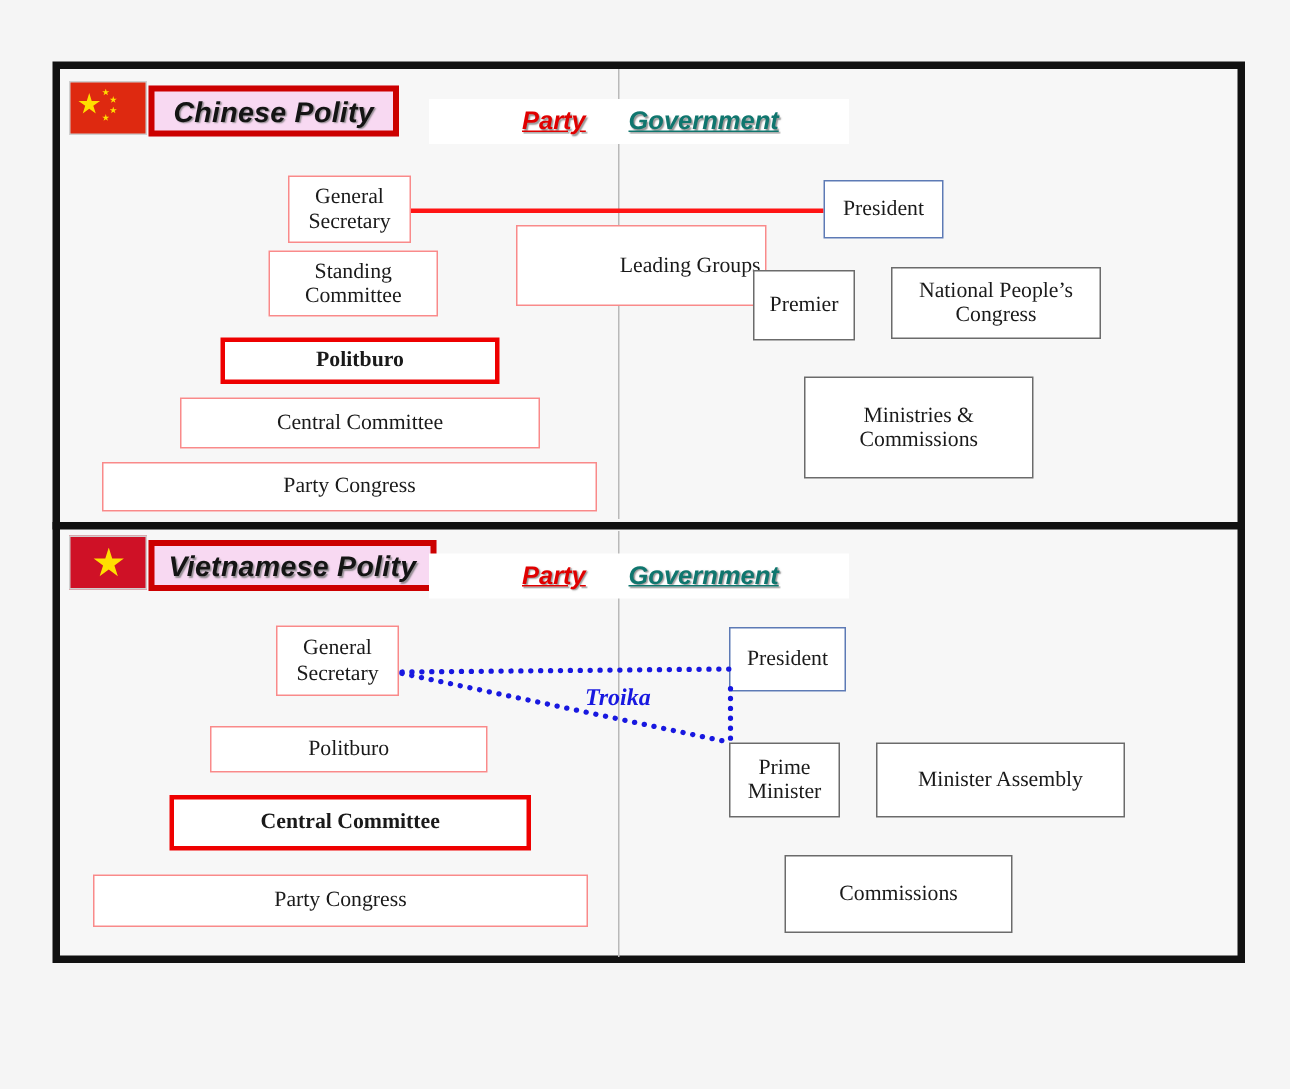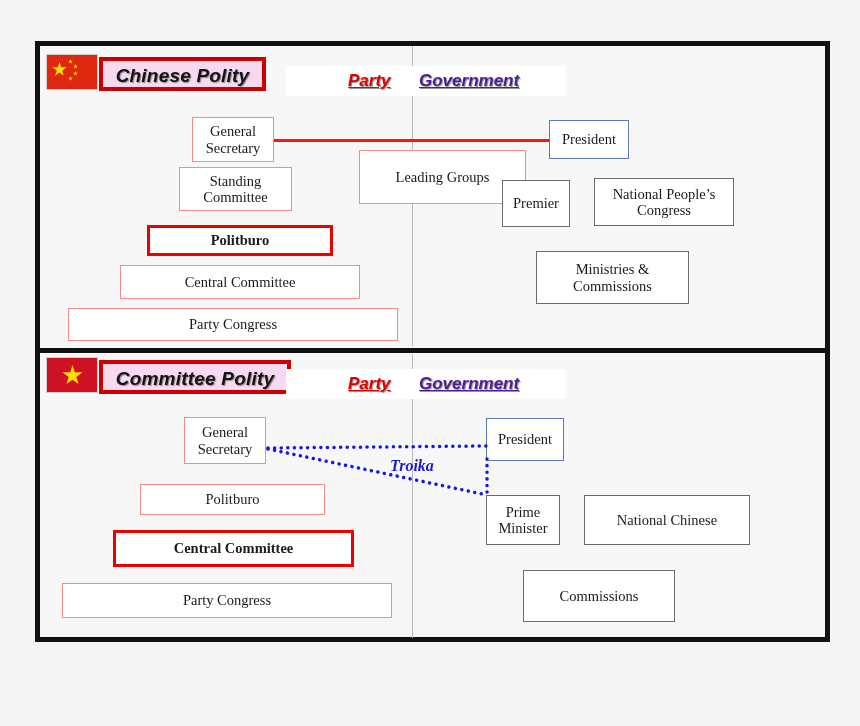--- a/index.html
+++ b/index.html
@@ -108,21 +108,21 @@
     font-family: "Liberation Sans", sans-serif;
     font-weight: bold;
     font-style: italic;
     font-size: 17px;
     text-decoration: underline;
     line-height: 30px;
     text-shadow: 1px 1px 1px rgba(130,130,130,0.85);
     white-space: nowrap;
   }
   .colhead.party { color: #e00000; }
-  .colhead.gov   { color: #4c1d95; }
+  .colhead.gov   { color: #0f766e; }
   .party-cn { left: 348px; top: 66px; }
   .gov-cn   { left: 419px; top: 66px; }
   .party-vn { left: 348px; top: 369px; }
   .gov-vn   { left: 419px; top: 369px; }
 
   
   .node {
     position: absolute;
     box-sizing: border-box;
     background: #ffffff;
@@ -204,45 +204,45 @@
   </div>
 
   <div class="node party-node" style="left:120px; top:265px; width:240px; height:34px;">
     <span>Central Committee</span>
   </div>
 
   <div class="node party-node" style="left:68px; top:308px; width:330px; height:33px;">
     <span>Party Congress</span>
   </div>
 
-  <div class="node party-node" style="left:359px; top:150px; width:167px; height:54px;">
+  <div class="node party-node" style="left:344px; top:150px; width:167px; height:54px;justify-content:flex-end;">
     <span>Leading Groups</span>
   </div>
 
   <div class="node gov-node-pres" style="left:549px; top:120px; width:80px; height:39px;">
     <span>President</span>
   </div>
 
   <div class="node gov-node" style="left:502px; top:180px; width:68px; height:47px;justify-content:center;">
     <span>Premier</span>
   </div>
 
   <div class="node gov-node" style="left:594px; top:178px; width:140px; height:48px;">
     <span>National People’s<br>Congress</span>
   </div>
 
-  <div class="node gov-node" style="left:536px; top:251px; width:153px; height:53px;">
+  <div class="node gov-node" style="left:536px; top:251px; width:153px; height:68px;">
     <span>Ministries &amp;<br>Commissions</span>
   </div>
 
   <div class="flag flag-vn">
     <span class="star s-big"></span>
   </div>
 
-  <div class="polity-title title-vn">Committee Polity</div>
+  <div class="polity-title title-vn">Vietnamese Polity</div>
 
   <div class="colhead-band band-vn"></div>
   <div class="colhead party party-vn">Party</div>
   <div class="colhead gov gov-vn">Government</div>
 
   <div class="node party-node" style="left:184px; top:417px; width:82px; height:47px;">
     <span>General<br>Secretary</span>
   </div>
 
   <div class="node party-node" style="left:140px; top:484px; width:185px; height:31px;">
@@ -259,21 +259,21 @@
 
   <div class="node gov-node-pres" style="left:486px; top:418px; width:78px; height:43px;">
     <span>President</span>
   </div>
 
   <div class="node gov-node" style="left:486px; top:495px; width:74px; height:50px;">
     <span>Prime<br>Minister</span>
   </div>
 
   <div class="node gov-node" style="left:584px; top:495px; width:166px; height:50px;">
-    <span>National Chinese</span>
+    <span>Minister Assembly</span>
   </div>
 
   <div class="node gov-node" style="left:523px; top:570px; width:152px; height:52px;">
     <span>Commissions</span>
   </div>
 
   <svg class="overlay">
     <line x1="268" y1="448" x2="486" y2="446" stroke="#1818e0" stroke-width="3.5" stroke-linecap="round" stroke-dasharray="0.1 6.5"></line>
     <line x1="268" y1="449" x2="487" y2="495" stroke="#1818e0" stroke-width="3.5" stroke-linecap="round" stroke-dasharray="0.1 6.5"></line>
     <line x1="487" y1="459" x2="487" y2="497" stroke="#1818e0" stroke-width="3.5" stroke-linecap="round" stroke-dasharray="0.1 6.5"></line>

